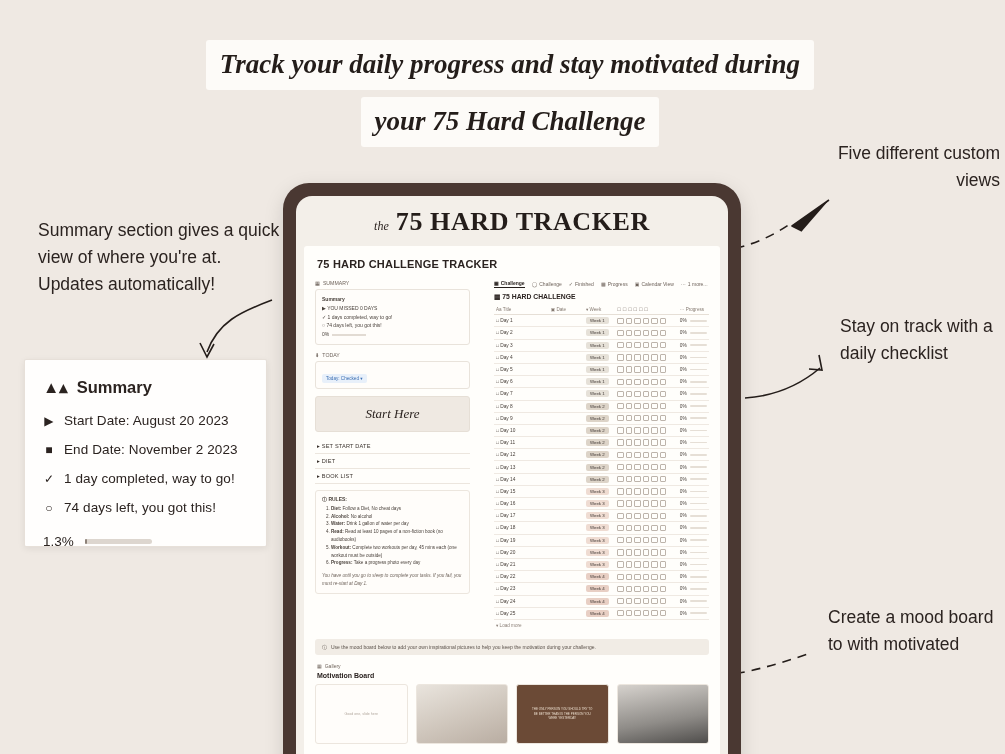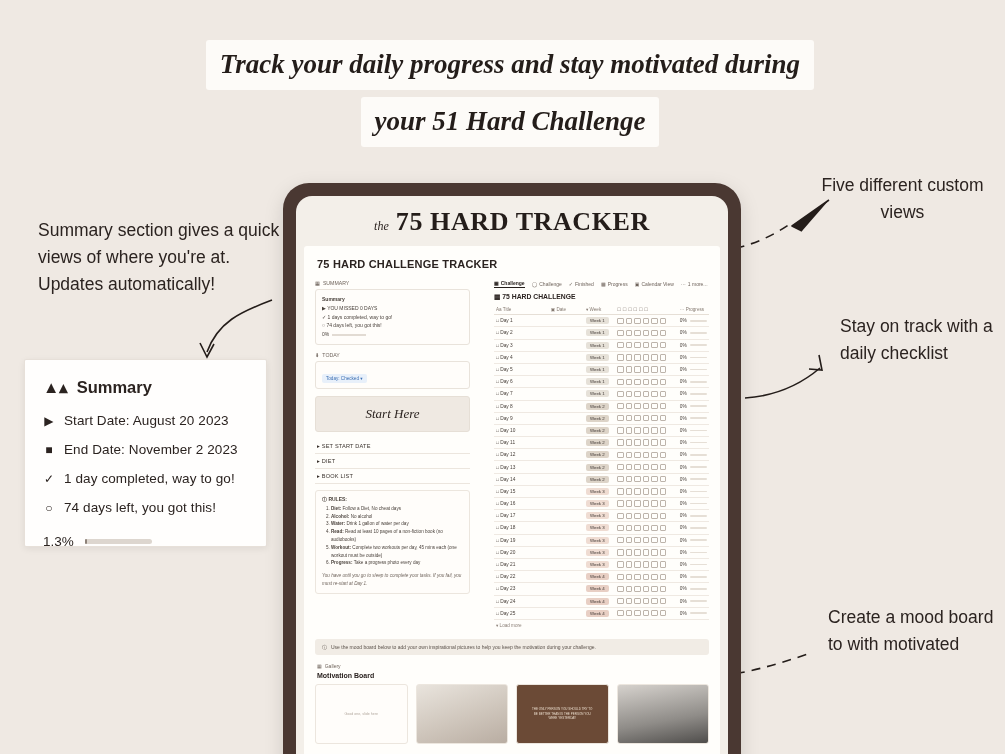--- a/index.html
+++ b/index.html
@@ -21,21 +21,21 @@
     background:#fdfbf8;padding:4px 14px;display:inline-block;border-radius:3px;
     box-decoration-break:clone;
   }
   .headline .l2{margin-top:7px;}
 
   
   .anno{
     position:absolute;font-size:17.5px;line-height:1.55;color:#2b2320;
   }
   .anno-left{left:38px;top:217px;width:245px;}
-  .anno-tr{left:805px;top:172px;width:195px;text-align:center;}
+  .anno-tr{left:805px;top:140px;width:195px;text-align:right;}
   .anno-right{left:840px;top:313px;width:170px;}
   .anno-br{left:828px;top:604px;width:175px;}
 
   
   .summary-card{
     position:absolute;left:24px;top:359px;width:243px;height:188px;
     background:#fffefd;border:1px solid #e7e0d9;border-radius:2px;
     box-shadow:0 2px 7px rgba(0,0,0,.07);
     padding:18px 18px 0 18px;box-sizing:border-box;
   }
@@ -160,24 +160,24 @@
   .card.c4{background:linear-gradient(170deg,#d6d2cd 0%,#8f8c88 60%,#4f4d4b 100%);}
 
   
   .arrows{position:absolute;inset:0;pointer-events:none;}
 </style>
 </head>
 <body>
 
 <div class="headline">
   <span class="l1">Track your daily progress and stay motivated during</span><br>
-  <span class="l2">your 51 Hard Challenge</span>
+  <span class="l2">your 75 Hard Challenge</span>
 </div>
 
-<div class="anno anno-left">Summary section gives a quick views of where you're at. Updates automatically!</div>
+<div class="anno anno-left">Summary section gives a quick view of where you're at. Updates automatically!</div>
 <div class="anno anno-tr">Five different custom views</div>
 <div class="anno anno-right">Stay on track with a daily checklist</div>
 <div class="anno anno-br">Create a mood board to with motivated</div>
 
 <svg class="arrows" width="1005" height="754">
   <path d="M272 300 C 240 312, 218 322, 207 352" fill="none" stroke="#241d1a" stroke-width="1.6"></path>
   <path d="M200 343 L207 357 L214 344" fill="none" stroke="#241d1a" stroke-width="1.6"></path>
   <path d="M672 252 C 712 256, 752 250, 790 224" fill="none" stroke="#241d1a" stroke-width="1.6" stroke-dasharray="9 7"></path>
   <path d="M829 200 L792 226 L802 231" fill="#241d1a" stroke="#241d1a" stroke-width="1.6" stroke-linejoin="round"></path>
   <path d="M745 398 C 775 396, 800 385, 820 368" fill="none" stroke="#241d1a" stroke-width="1.6"></path>

